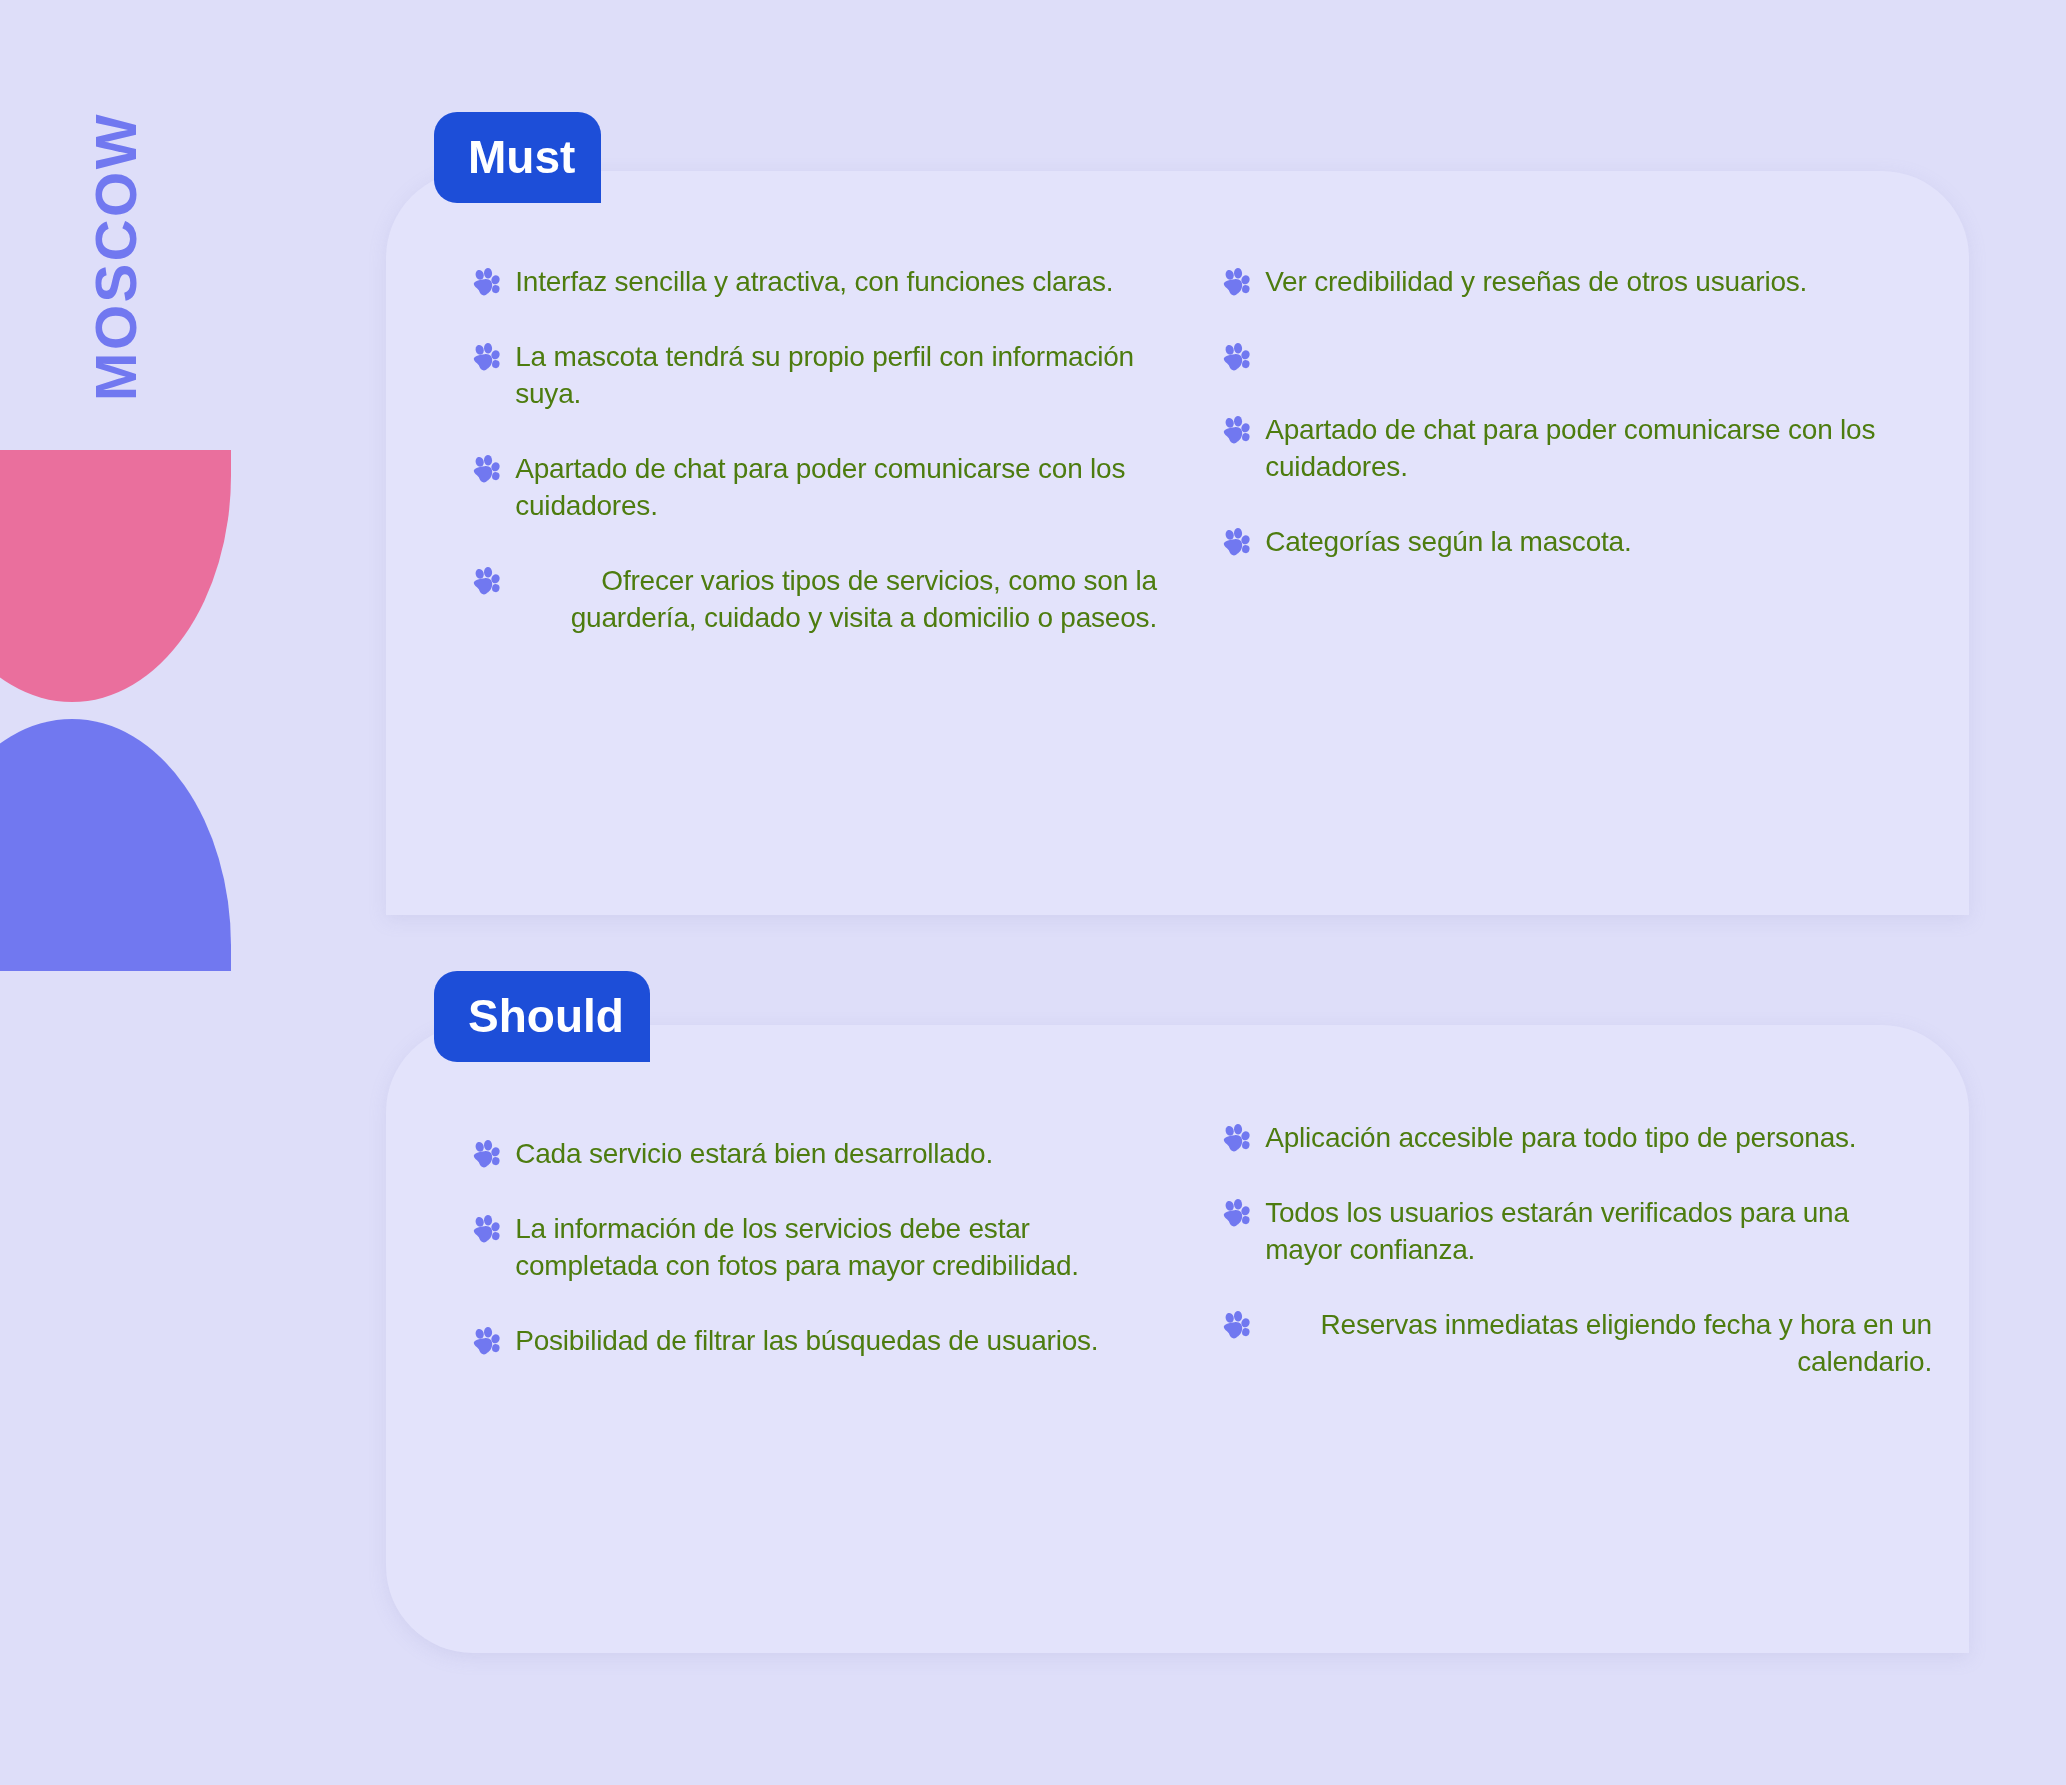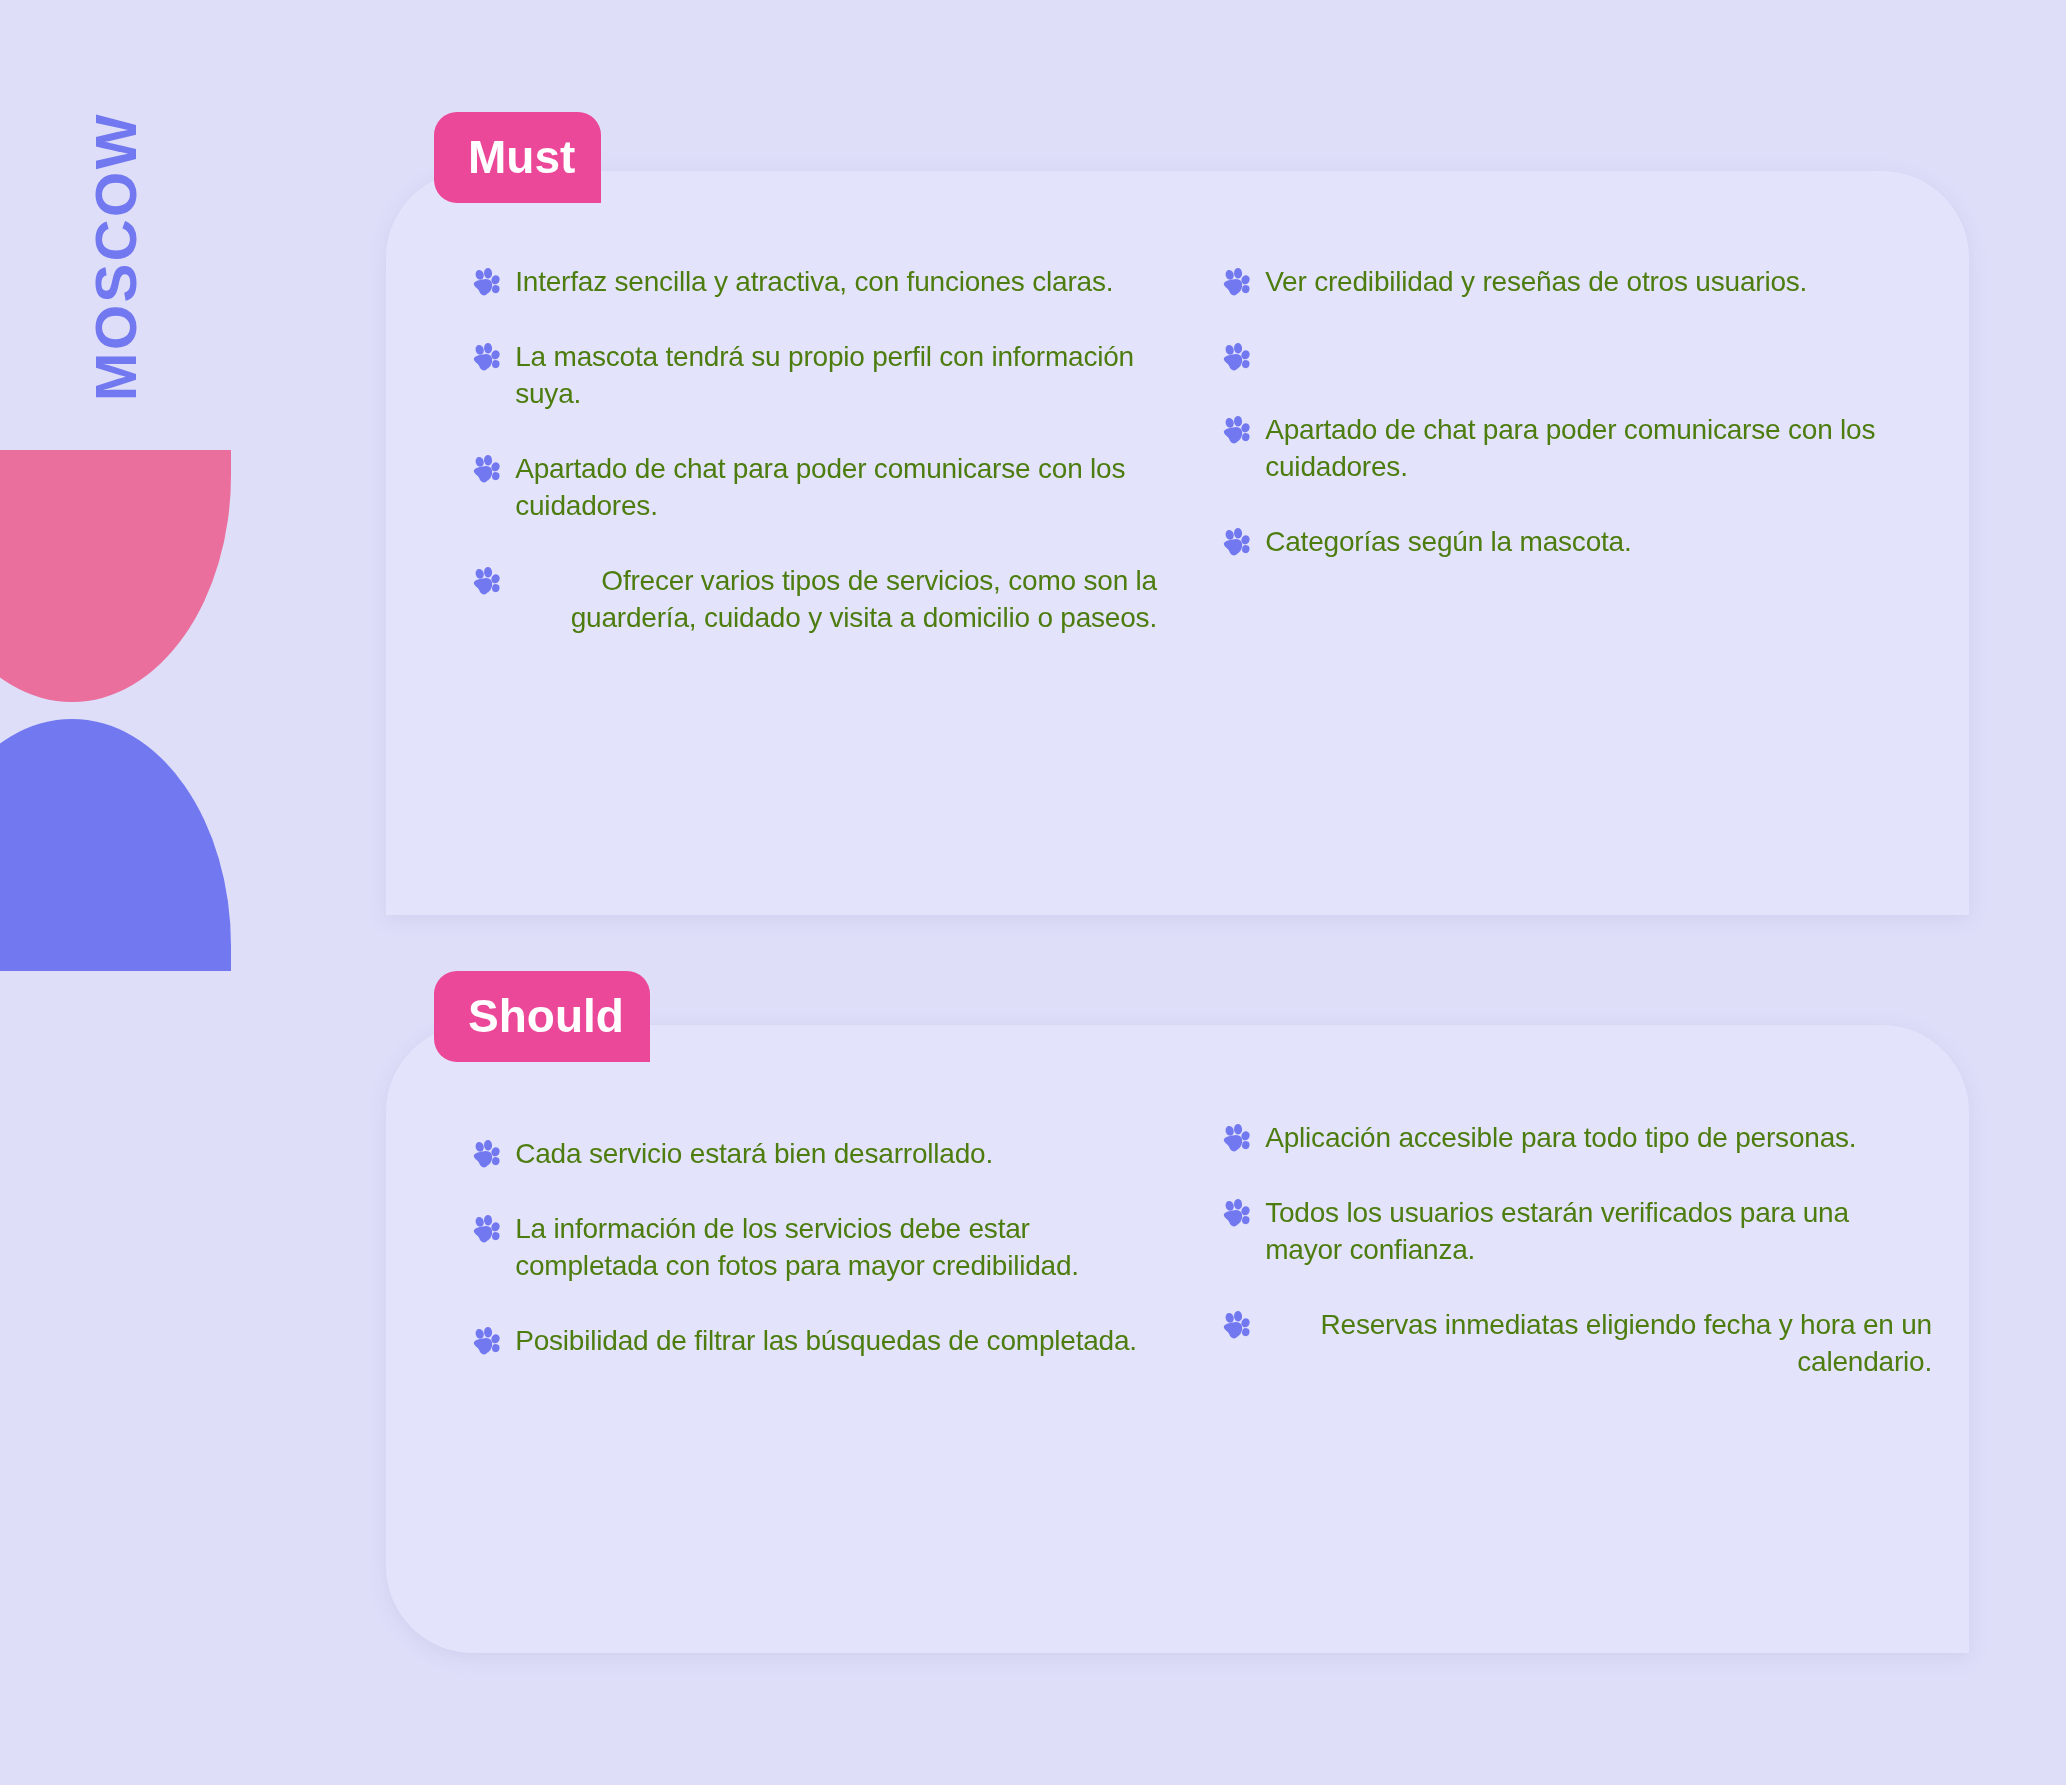--- a/index.html
+++ b/index.html
@@ -76,21 +76,21 @@
   }
   .card-should {
     left: 386px;  top: 1025px;
     width: 1583px; height: 628px;
     border-radius: 87px 87px 0 87px;
   }
 
   
   .badge {
     position: absolute;
-    background: #ec4899;
+    background: #1d4ed8;
     color: #ffffff;
     font-size: 46px;
     font-weight: 700;
     line-height: 1;
     padding: 21.5px 26px 23px 34px;
     border-radius: 23px 23px 0 23px;
     white-space: nowrap;
     z-index: 5;
   }
   .badge-must   { left: 434px; top: 112px; }
@@ -278,21 +278,21 @@
     <div class="item">
       <span class="paw">
         <svg viewBox="0 0 100 100" aria-hidden="true">
           <ellipse cx="28" cy="22" rx="13" ry="16" transform="rotate(-16 28 22)" fill="#7178f0"></ellipse>
           <ellipse cx="55" cy="17" rx="13" ry="17" transform="rotate(-4 55 17)" fill="#7178f0"></ellipse>
           <ellipse cx="79" cy="38" rx="13" ry="15" transform="rotate(28 79 38)" fill="#7178f0"></ellipse>
           <ellipse cx="80" cy="68" rx="12" ry="13" transform="rotate(12 80 68)" fill="#7178f0"></ellipse>
           <path d="M44 36 C60 34 71 44 68 60 C66 74 58 80 49 86 C40 92 30 86 27 76 C24 66 10 62 9 52 C8 42 28 38 44 36 Z" fill="#7178f0"></path>
         </svg>
       </span>
-      <span class="item-text">Posibilidad de filtrar las búsquedas de completada.</span>
+      <span class="item-text">Posibilidad de filtrar las búsquedas de usuarios.</span>
     </div>
   </div>
 <div class="col col-should-b">
     <div class="item">
       <span class="paw">
         <svg viewBox="0 0 100 100" aria-hidden="true">
           <ellipse cx="28" cy="22" rx="13" ry="16" transform="rotate(-16 28 22)" fill="#7178f0"></ellipse>
           <ellipse cx="55" cy="17" rx="13" ry="17" transform="rotate(-4 55 17)" fill="#7178f0"></ellipse>
           <ellipse cx="79" cy="38" rx="13" ry="15" transform="rotate(28 79 38)" fill="#7178f0"></ellipse>
           <ellipse cx="80" cy="68" rx="12" ry="13" transform="rotate(12 80 68)" fill="#7178f0"></ellipse>

